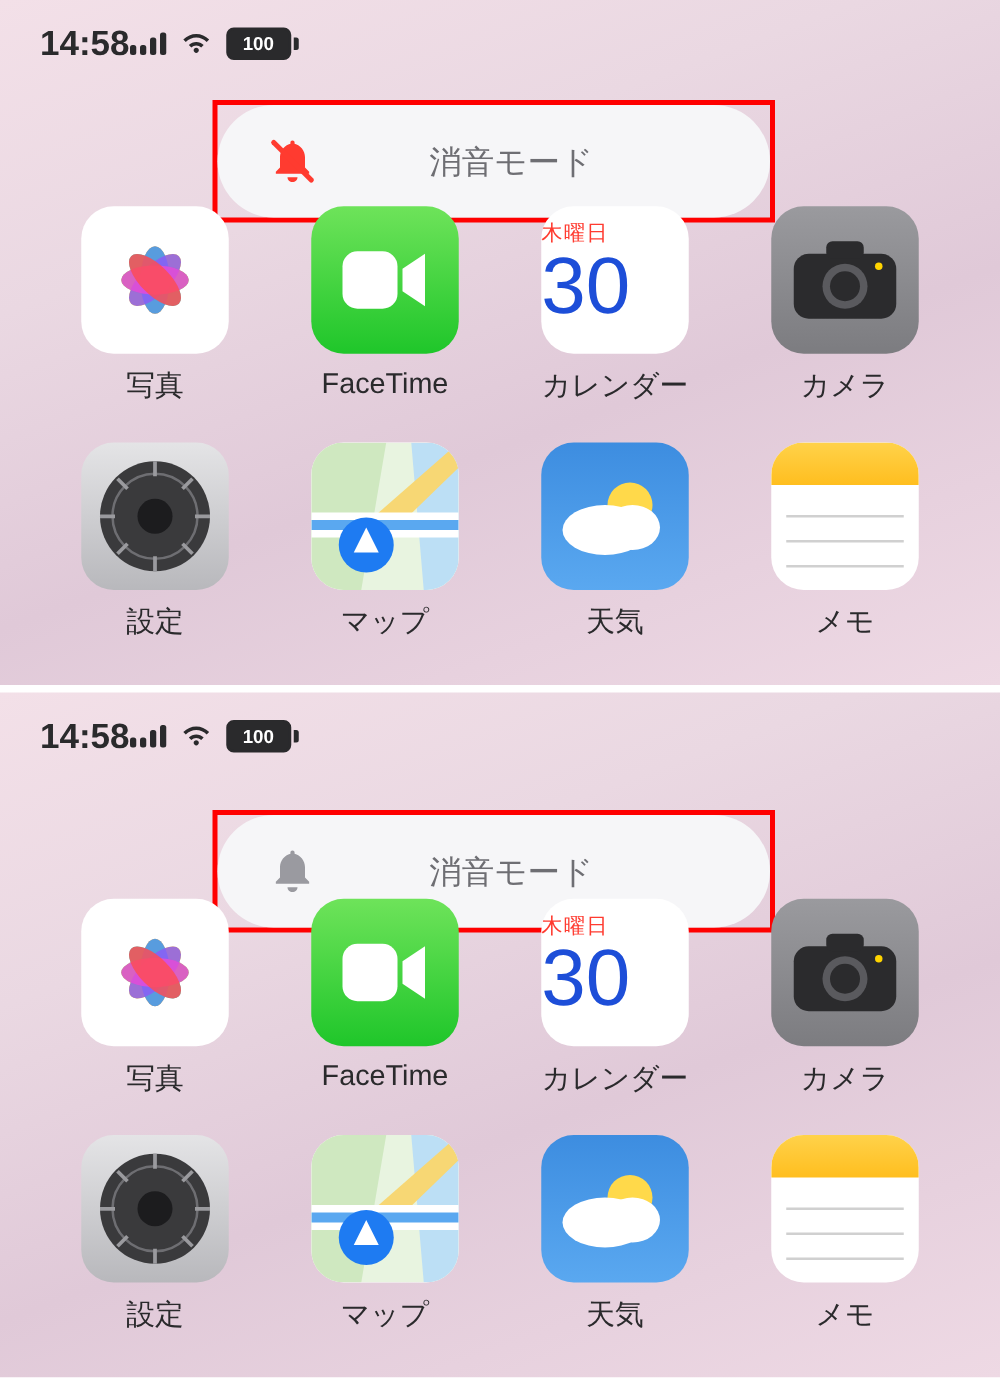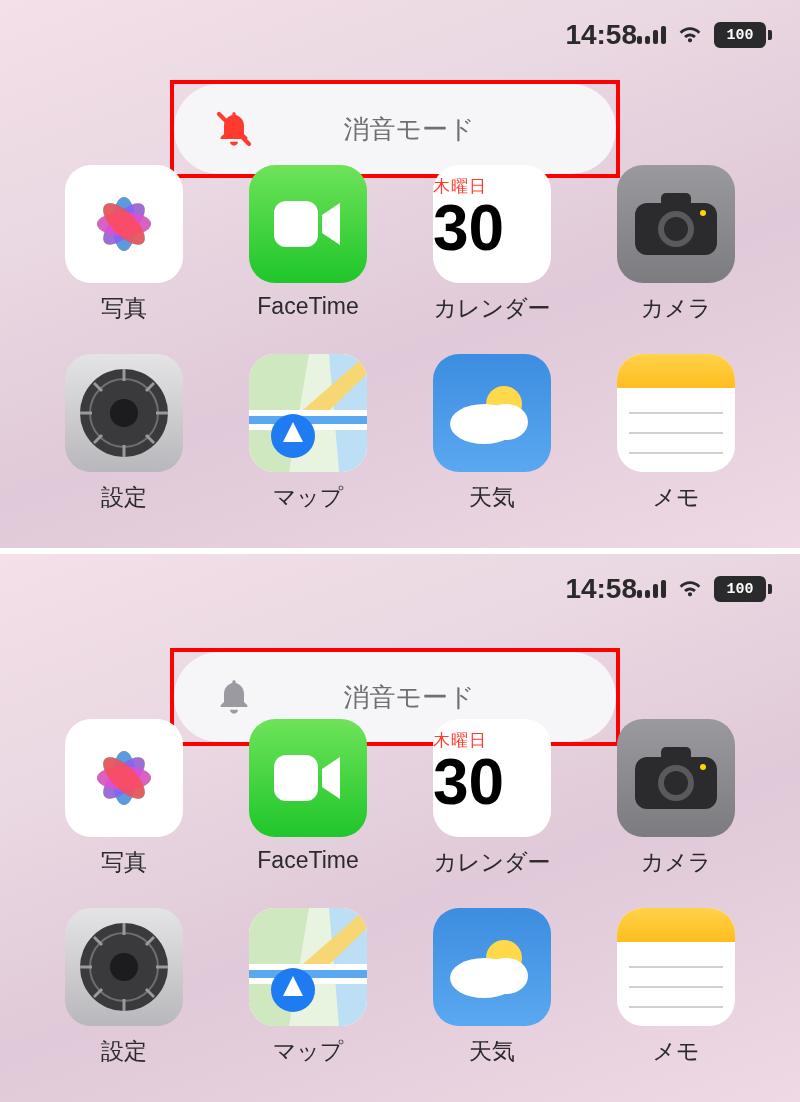--- a/index.html
+++ b/index.html
@@ -15,30 +15,30 @@
     width: 800px;
     height: 548px;
     background: linear-gradient(160deg, #f3e0e8 0%, #ead8e2 30%, #e0c9d8 60%, #eed9e4 100%);
     overflow: hidden;
   }
   .panel + .panel { margin-top: 6px; }
 
   
   .status-bar {
     position: absolute;
-    top: 0; left: 16px; right: 0;
+    top: 0; left: 4px; right: 0;
     height: 70px;
     display: flex;
     align-items: center;
-    justify-content: flex-end;
+    justify-content: flex-start;
     padding: 0 28px;
     color: #2a2a2c;
   }
   .status-time { font-size: 28px; font-weight: 600; }
-  .status-right { display: flex; align-items: center; gap: 10px; font-family: Liberation Mono, monospace; }
+  .status-right { display: flex; align-items: center; gap: 10px; }
   .sig-bars { display: flex; align-items: flex-end; gap: 3px; }
   .sig-bars i { width: 5px; background:#2a2a2c; border-radius:2px; display:block;}
   .sig-bars i:nth-child(1){height:8px}
   .sig-bars i:nth-child(2){height:8px}
   .sig-bars i:nth-child(3){height:14px}
   .sig-bars i:nth-child(4){height:18px}
   .wifi-icon svg { width:28px; height:22px; }
   .battery {
     display:flex; align-items:center; gap:2px;
   }
@@ -92,21 +92,21 @@
   }
   .app-label { font-size:23px; color:#2a2a2c; font-weight:400; white-space:nowrap;}
 
   
   .ico-photos { background:#fff; }
   .ico-photos svg{width:90px;height:90px;}
   .ico-facetime { background:linear-gradient(#6ee35a,#1fc62a);}
   .ico-facetime svg{width:72px;height:58px;}
   .ico-calendar { background:#fff; display:block; text-align:left; padding-top:10px;}
   .cal-day{font-size:17px;color:#ff3b30;font-weight:500;letter-spacing:1px;}
-  .cal-date{font-size:64px;font-weight:700;line-height:1;color:#000000;margin-top:-2px;}
+  .cal-date{font-size:64px;font-weight:400;line-height:1;color:#1d4ed8;margin-top:-2px;}
   .ico-camera { background:linear-gradient(#9a9a9e,#7c7c80);}
   .ico-camera svg{width:86px;height:66px;}
   .ico-settings { background:linear-gradient(#e4e4e6,#b8b8bc);}
   .ico-settings svg{width:100px;height:100px;}
   .ico-maps { background:#fff;}
   .ico-maps svg{width:118px;height:118px;}
   .ico-weather { background:linear-gradient(#3d8de0,#5aa8f0);}
   .ico-weather svg{width:96px;height:70px;}
   .ico-notes { background:linear-gradient(#fff 0 28%, #fff 28%);}
   .notes-top{position:absolute;top:0;left:0;right:0;height:34px;background:linear-gradient(#ffd24a,#ffbe1f);}

